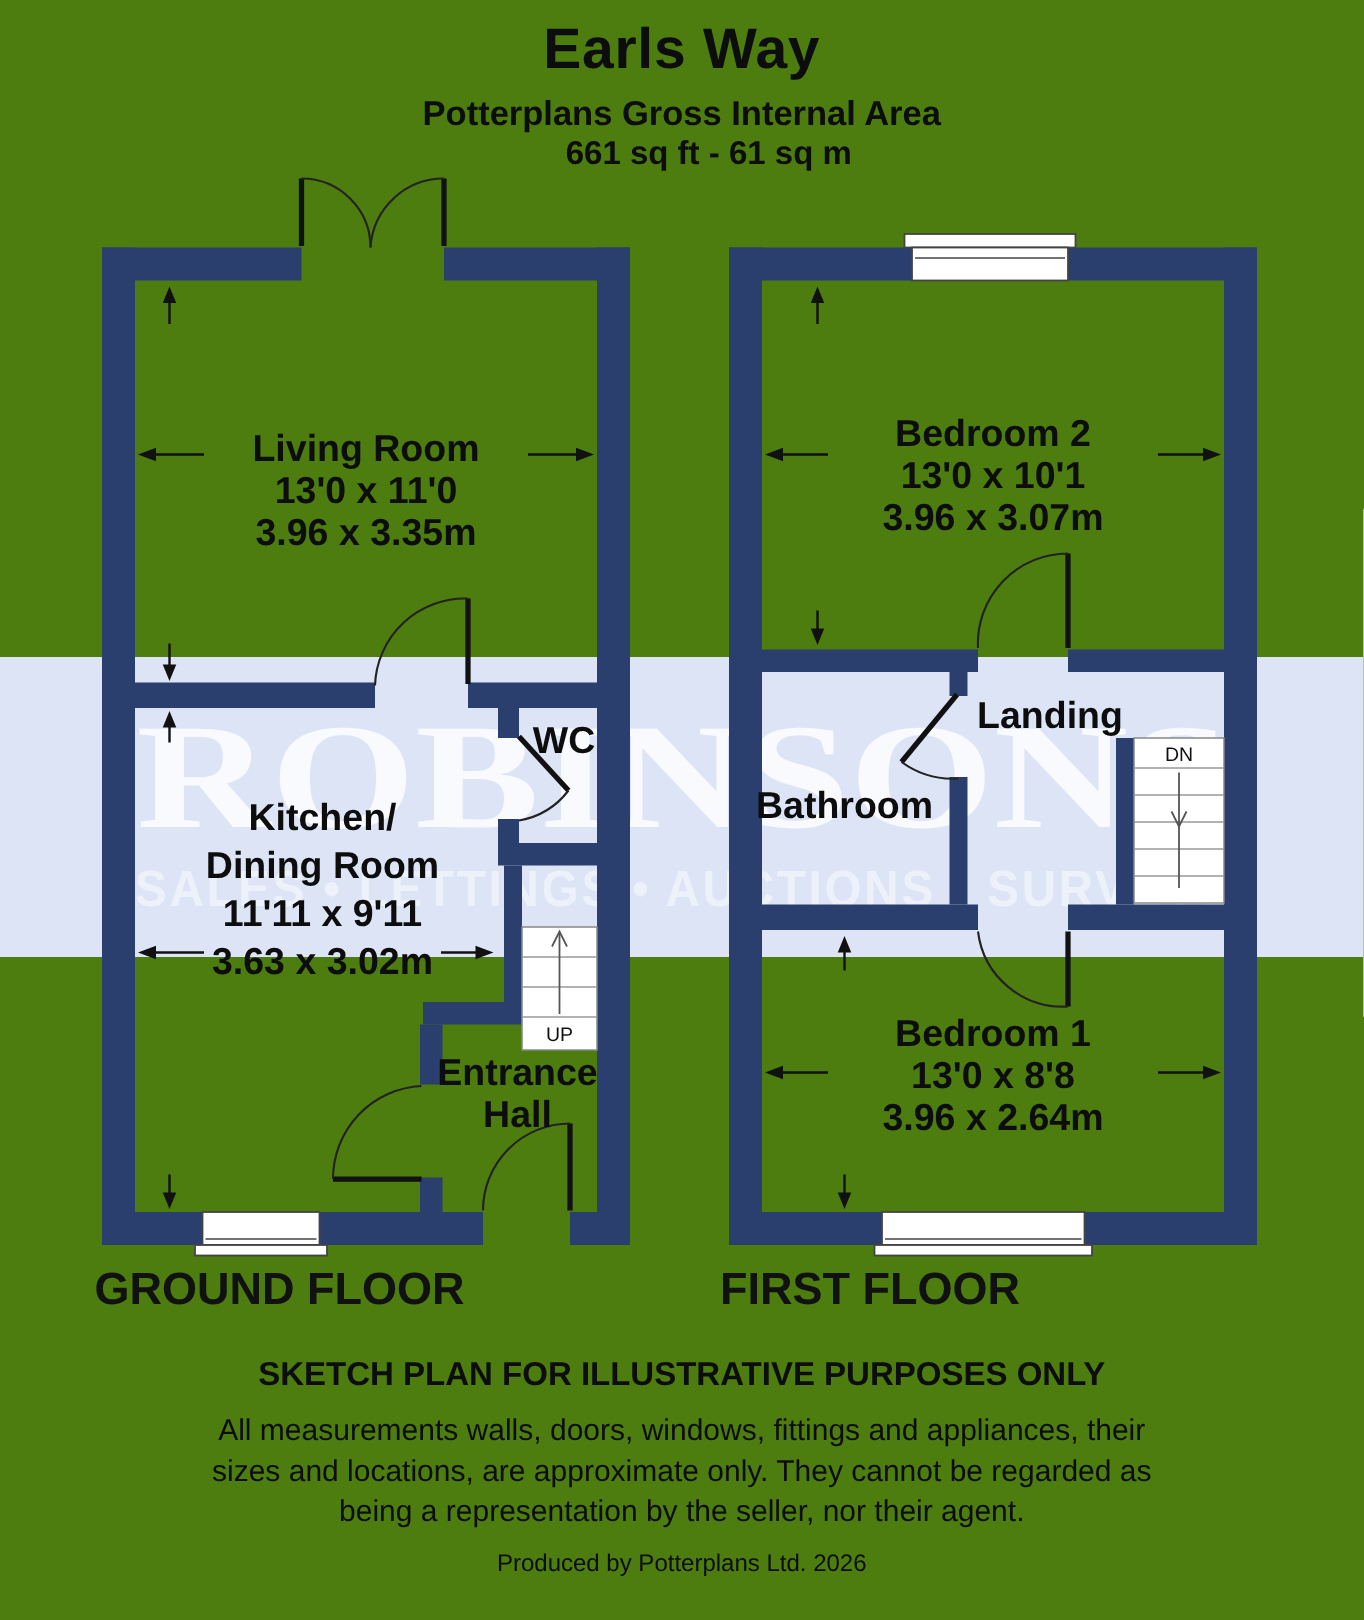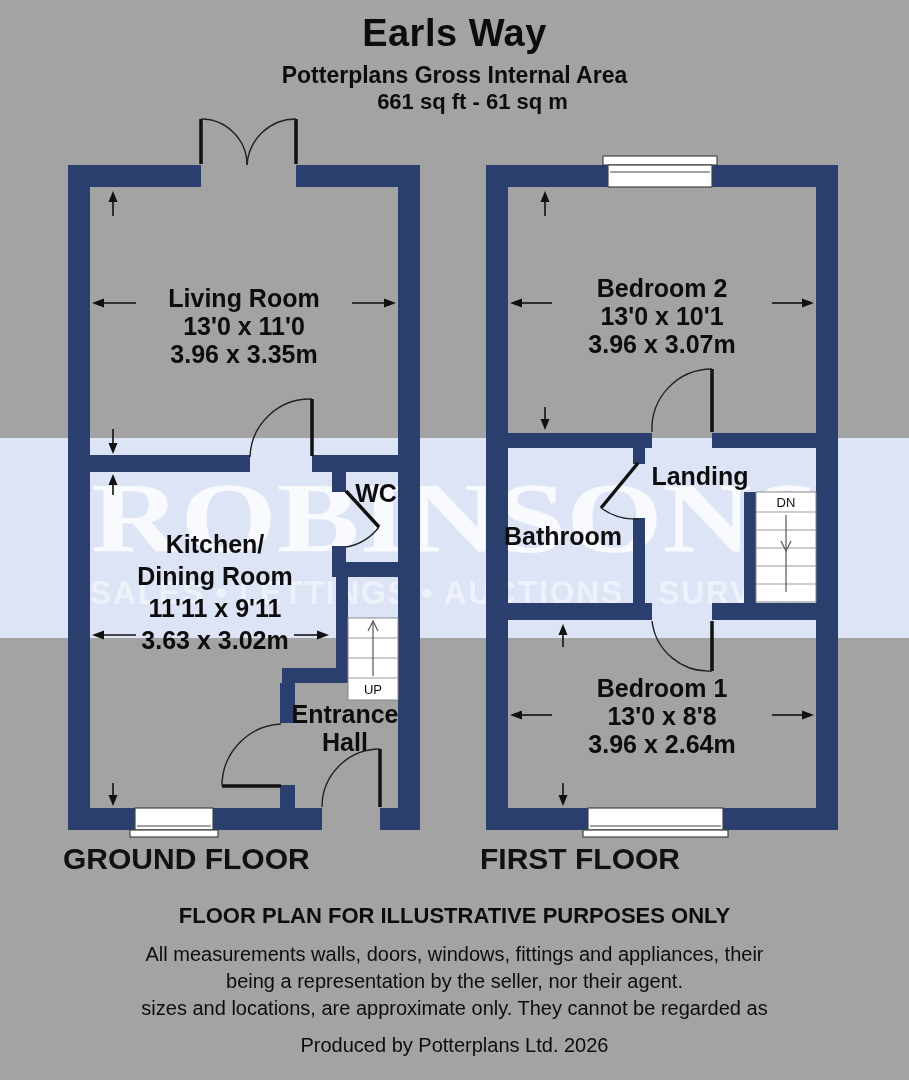--- a/index.html
+++ b/index.html
@@ -1,24 +1,24 @@
 <!DOCTYPE html>
 <html style="--wall: #2a3f6e; --band: #dce4f6;"><head>
 <meta charset="utf-8">
 <style>
   html,body{margin:0;padding:0;background:#fff;}
-  .page{position:relative;width:909px;height:1080px;background:#a3a3a3;overflow:hidden;
+  .page{position:relative;width:909px;height:1080px;background:#4d7c0f;overflow:hidden;
         font-family:"Liberation Sans",sans-serif;color:#0d0d0d;}
   .ctext{position:absolute;left:0;right:0;text-align:center;}
   .hdr-title{top:12px;font-size:38px;font-weight:bold;letter-spacing:.5px;}
   .hdr-sub{top:62px;font-size:23px;font-weight:bold;}
   .hdr-area{top:89px;font-size:22px;font-weight:bold;padding-left:36px;}
   .ftr-notice{top:903px;font-size:22px;font-weight:bold;}
   .ftr-disc{top:941px;font-size:20px;line-height:27px;}
-  .ftr-credit{top:1034px;font-size:20px;}
+  .ftr-credit{top:1034px;font-size:16px;}
   svg.plan{position:absolute;left:0;top:0;}
   .wall{fill:var(--wall,#2a3f6e);}
   .band{fill:var(--band,#dce4f6);}
   .wm-brand{font-family:"Liberation Serif",serif;font-weight:bold;font-size:100px;
             fill:#ffffff;opacity:.83;text-anchor:middle;}
   .wm-tag{font-family:"Liberation Sans",sans-serif;font-weight:bold;font-size:34px;
           fill:#ffffff;opacity:.5;text-anchor:middle;letter-spacing:2px;}
   .room-label{font-family:"Liberation Sans",sans-serif;font-weight:bold;font-size:25px;
               fill:#0d0d0d;text-anchor:middle;}
   .floor-label{font-family:"Liberation Sans",sans-serif;font-weight:bold;font-size:30px;fill:#111;}
@@ -242,21 +242,21 @@
       <text class="room-label" x="563" y="545">Bathroom</text>
 
       <text class="room-label" x="662" y="697">Bedroom 1</text>
       <text class="room-label" x="662" y="725">13'0 x 8'8</text>
       <text class="room-label" x="662" y="753">3.96 x 2.64m</text>
 
       <text class="floor-label" x="480" y="869">FIRST FLOOR</text>
     </g>
   </svg>
 
-  <div class="ctext ftr-notice">FLOOR PLAN FOR ILLUSTRATIVE PURPOSES ONLY</div>
+  <div class="ctext ftr-notice">SKETCH PLAN FOR ILLUSTRATIVE PURPOSES ONLY</div>
   <div class="ctext ftr-disc">
     <div>All measurements walls, doors, windows, fittings and appliances, their</div>
+    <div>sizes and locations, are approximate only. They cannot be regarded as</div>
     <div>being a representation by the seller, nor their agent.</div>
-    <div>sizes and locations, are approximate only. They cannot be regarded as</div>
   </div>
   <div class="ctext ftr-credit">Produced by Potterplans Ltd. 2026</div>
 
 </div>
 
 </body></html>

